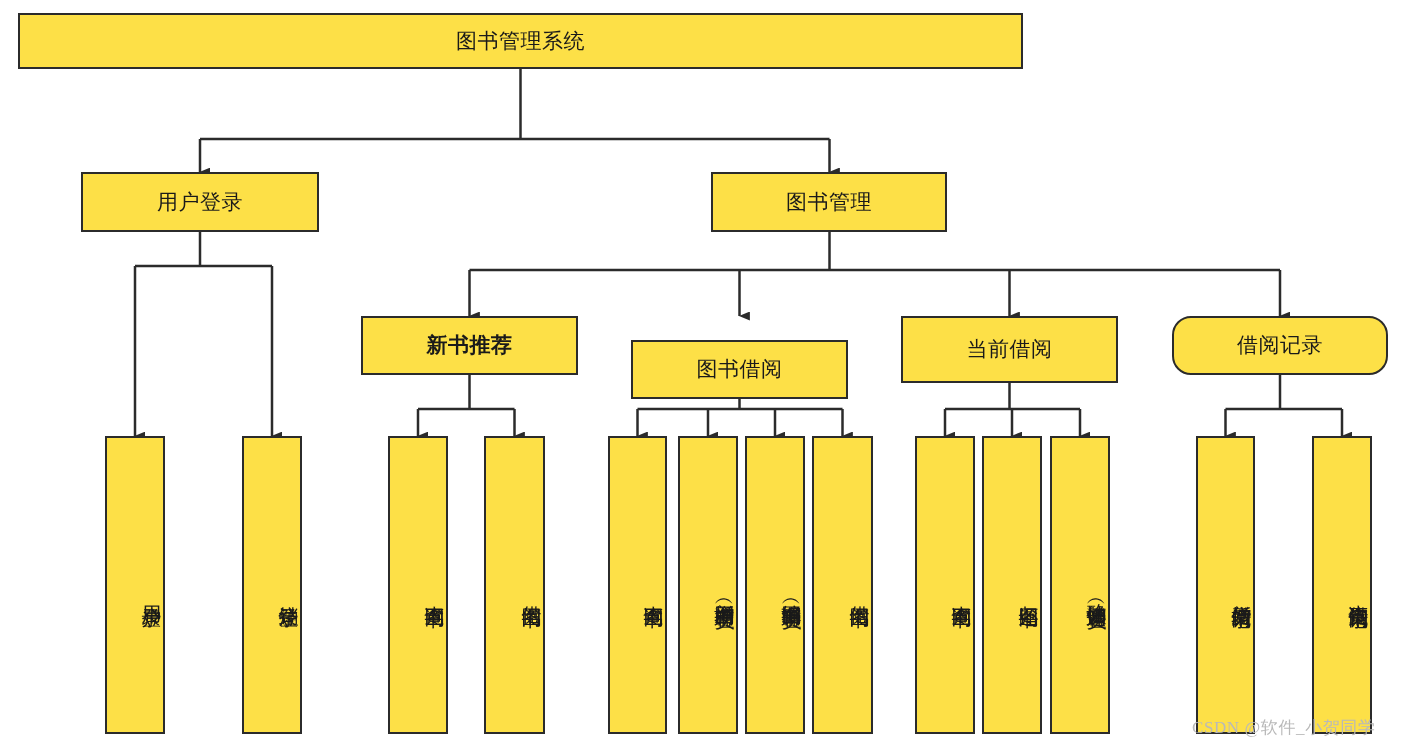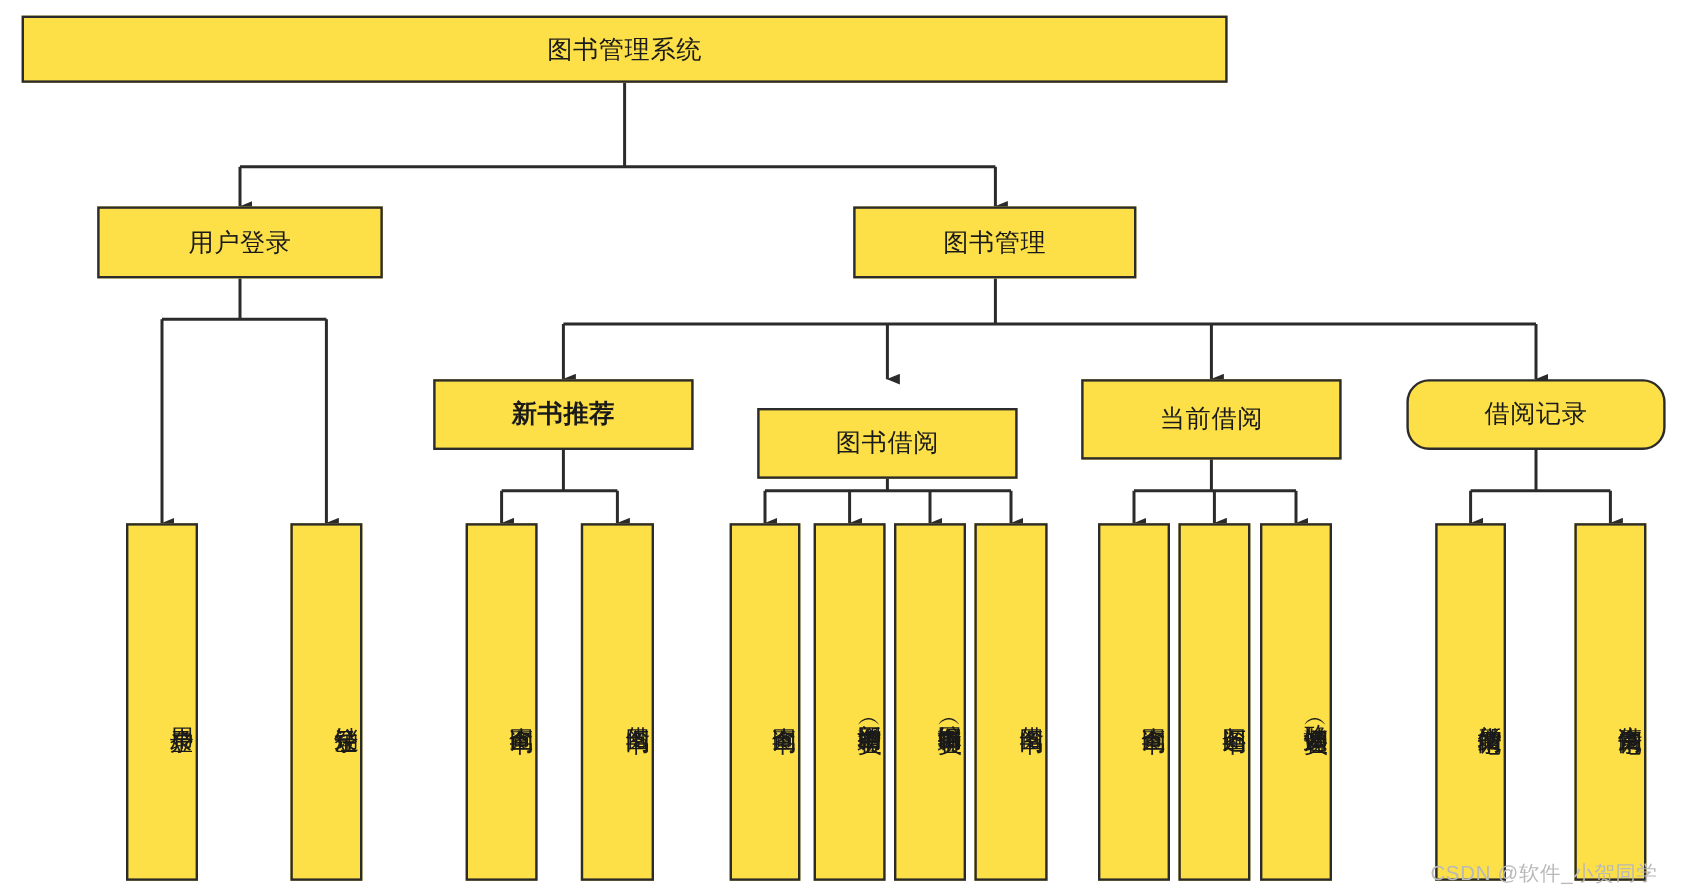--- a/index.html
+++ b/index.html
@@ -54,21 +54,21 @@
     text-orientation: upright;
     display: block;
     white-space: nowrap;
   }
   .watermark {
     position: absolute;
     font-size: 17px;
     color: #b9b9b9;
     letter-spacing: 0.6px;
     white-space: nowrap;
-    font-family: Liberation Sans, sans-serif;
+    font-family: Liberation Serif, serif;
   }
 </style>
 </head>
 <body>
 
 <div id="canvas">
   <svg id="wires" viewBox="0 0 1405 747" xmlns="http://www.w3.org/2000/svg">
     <defs>
       <marker id="arrowhead" markerWidth="9" markerHeight="11" refX="4.5" refY="10.4" orient="auto" markerUnits="userSpaceOnUse">
         <polygon points="0,0 9,0 4.5,11" fill="#2b2b2b"></polygon>

